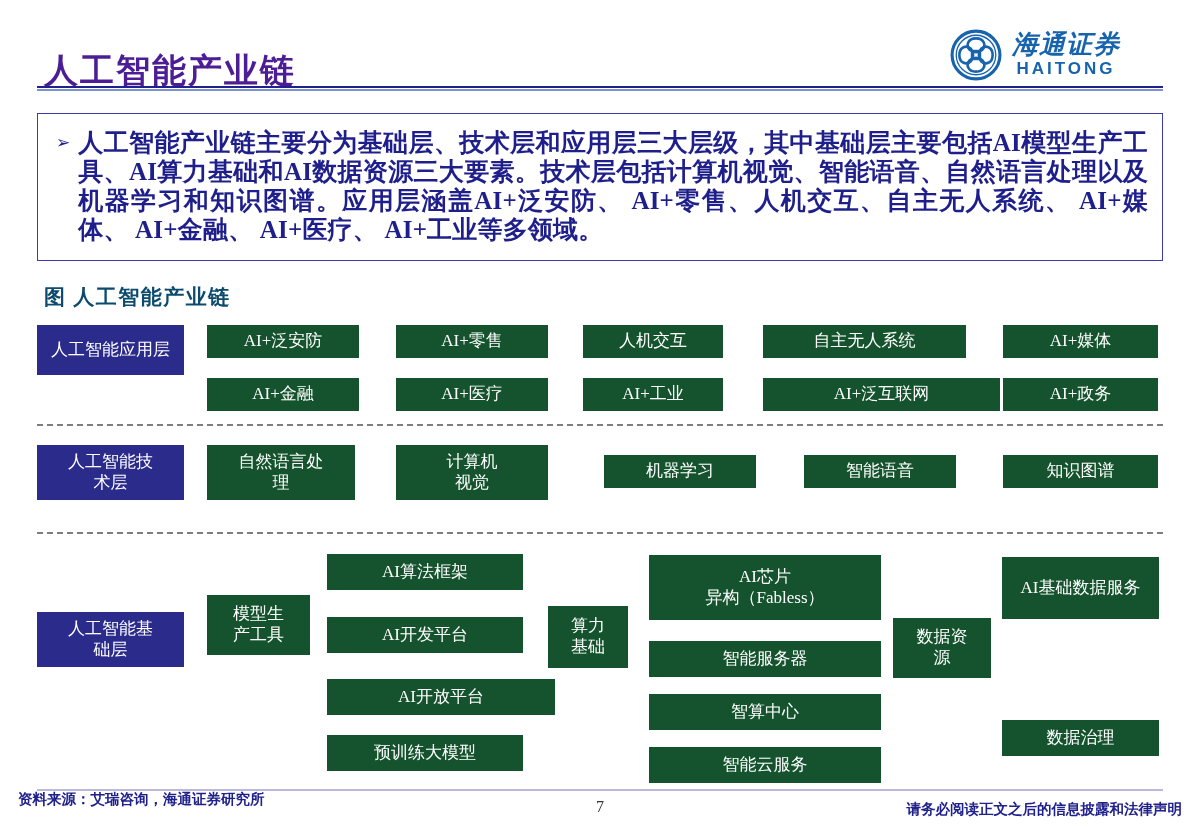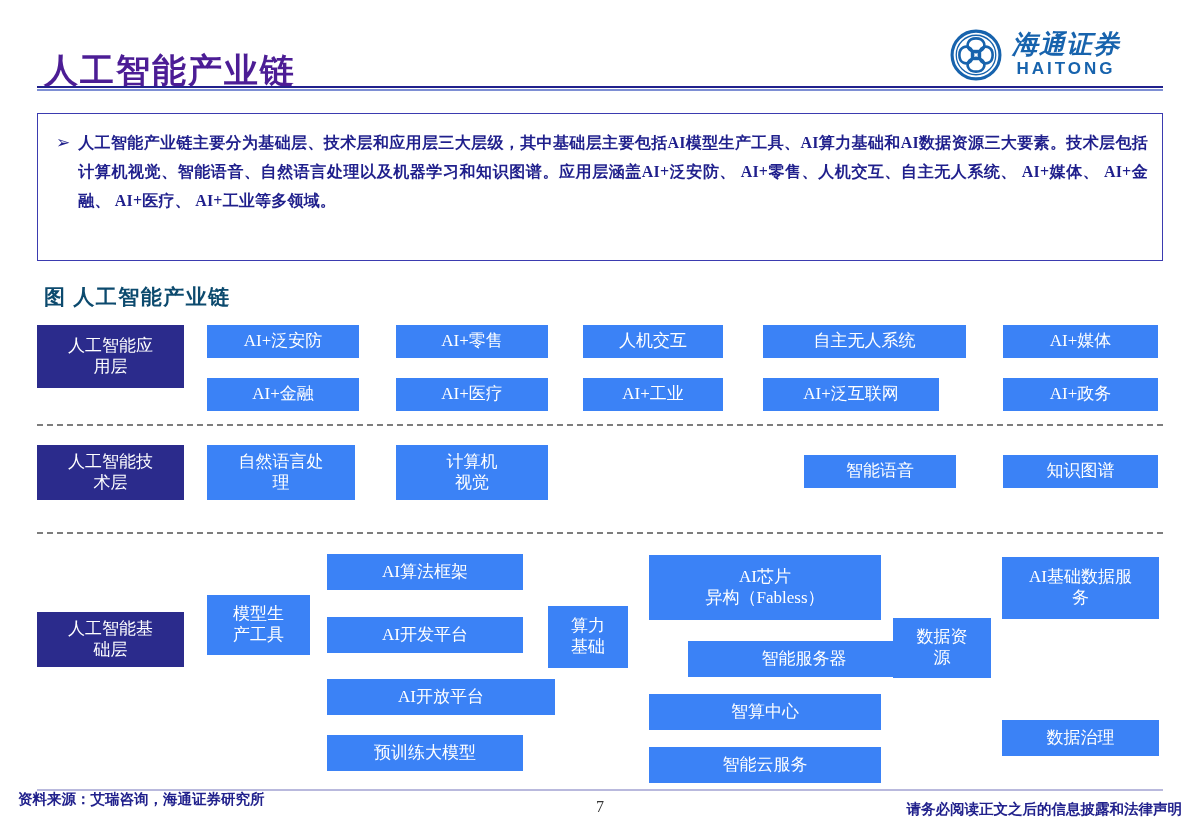--- a/index.html
+++ b/index.html
@@ -102,21 +102,21 @@
     display: flex;
     gap: 8px;
   }
   #callout-bullet-icon {
     color: #21218c;
     font-size: 17px;
     line-height: 29px;
     flex: 0 0 auto;
   }
   #callout-text {
-    font-size: 16px;
+    font-size: 25px;
     line-height: 29px;
     color: #1f1f8c;
     font-weight: bold;
     text-align: justify;
     font-family: "Liberation Serif", serif;
     letter-spacing: 0.2px;
   }
 
   
   #figure-caption {
@@ -148,21 +148,21 @@
     color: #ffffff;
     font-family: "Liberation Serif", serif;
     line-height: 1.22;
     padding: 2px 4px;
   }
   .node.lay {
     background: #2b2b8c;
     font-size: 17px;
   }
   .node.item {
-    background: #3b82f6;
+    background: #14532d;
     font-size: 17px;
   }
   .sep {
     position: absolute;
     height: 0;
     border-top: 2.5px dashed #7d7d7d;
     left: 37px;
     width: 1126px;
   }
 
@@ -231,52 +231,53 @@
   <div id="callout-inner">
     <span id="callout-bullet-icon">➢</span>
     <span id="callout-text">人工智能产业链主要分为基础层、技术层和应用层三大层级，其中基础层主要包括AI模型生产工具、AI算力基础和AI数据资源三大要素。技术层包括计算机视觉、智能语音、自然语言处理以及机器学习和知识图谱。应用层涵盖AI+泛安防、 AI+零售、人机交互、自主无人系统、 AI+媒体、 AI+金融、 AI+医疗、 AI+工业等多领域。</span>
   </div>
 </div>
 
 <div id="figure-caption">图 人工智能产业链</div>
 
 <div id="diagram">
 
-  <div class="node lay" style="left:37px; top:325px; width:147px; height:63px; flex-direction:column;">
+  <div class="node lay" style="left:37px; top:325px; width:147px; height:50px; flex-direction:row;">
     <span>人工智能应</span>
     <span>用层</span>
   </div>
 
   <div class="node item" style="left:207px; top:325px; width:152px; height:33px;">AI+泛安防</div>
   <div class="node item" style="left:396px; top:325px; width:152px; height:33px;">AI+零售</div>
   <div class="node item" style="left:583px; top:325px; width:140px; height:33px;">人机交互</div>
   <div class="node item" style="left:763px; top:325px; width:203px; height:33px;">自主无人系统</div>
   <div class="node item" style="left:1003px; top:325px; width:155px; height:33px;">AI+媒体</div>
 
   <div class="node item" style="left:207px; top:378px; width:152px; height:33px;">AI+金融</div>
   <div class="node item" style="left:396px; top:378px; width:152px; height:33px;">AI+医疗</div>
   <div class="node item" style="left:583px; top:378px; width:140px; height:33px;">AI+工业</div>
-  <div class="node item" style="left:763px; top:378px; width:176px; height:33px;">AI+泛互联网</div>
+  <div class="node item" style="left:763px; top:378px; width:237px; height:33px;">AI+泛互联网</div>
   <div class="node item" style="left:1003px; top:378px; width:155px; height:33px;">AI+政务</div>
 
   <div class="sep" style="top:424px;"></div>
 
   <div class="node lay" style="left:37px; top:445px; width:147px; height:55px; flex-direction:column;">
     <span>人工智能技</span>
     <span>术层</span>
   </div>
 
   <div class="node item" style="left:207px; top:445px; width:148px; height:55px; flex-direction:column;">
     <span>自然语言处</span>
     <span>理</span>
   </div>
   <div class="node item" style="left:396px; top:445px; width:152px; height:55px; flex-direction:column;">
     <span>计算机</span>
     <span>视觉</span>
   </div>
+  <div class="node item" style="left:604px; top:455px; width:152px; height:33px;">机器学习</div>
   <div class="node item" style="left:804px; top:455px; width:152px; height:33px;">智能语音</div>
   <div class="node item" style="left:1003px; top:455px; width:155px; height:33px;">知识图谱</div>
 
   <div class="sep" style="top:532px;"></div>
 
   <div class="node lay" style="left:37px; top:612px; width:147px; height:55px; flex-direction:column;">
     <span>人工智能基</span>
     <span>础层</span>
   </div>
 
@@ -290,29 +291,29 @@
   <div class="node item" style="left:327px; top:735px; width:196px; height:36px;">预训练大模型</div>
 
   <div class="node item" style="left:548px; top:606px; width:80px; height:62px; flex-direction:column;">
     <span>算力</span>
     <span>基础</span>
   </div>
   <div class="node item" style="left:649px; top:555px; width:232px; height:65px; flex-direction:column;">
     <span>AI芯片</span>
     <span>异构（Fabless）</span>
   </div>
-  <div class="node item" style="left:649px; top:641px; width:232px; height:36px;margin-left:39px;">智能服务器</div>
+  <div class="node item" style="left:649px; top:641px; width:232px; height:36px;">智能服务器</div>
   <div class="node item" style="left:649px; top:694px; width:232px; height:36px;">智算中心</div>
   <div class="node item" style="left:649px; top:747px; width:232px; height:36px;">智能云服务</div>
 
   <div class="node item" style="left:893px; top:618px; width:98px; height:60px; flex-direction:column;">
     <span>数据资</span>
     <span>源</span>
   </div>
-  <div class="node item" style="left:1002px; top:557px; width:157px; height:62px; flex-direction:column;text-align:right;">
+  <div class="node item" style="left:1002px; top:557px; width:157px; height:62px; flex-direction:row;text-align:right;">
     <span>AI基础数据服</span>
     <span>务</span>
   </div>
   <div class="node item" style="left:1002px; top:720px; width:157px; height:36px;">数据治理</div>
 </div>
 
 <div id="footer-rule"></div>
 <div id="source-note">资料来源：艾瑞咨询，海通证券研究所</div>
 <div id="page-number">7</div>
 <div id="disclaimer">请务必阅读正文之后的信息披露和法律声明</div>

